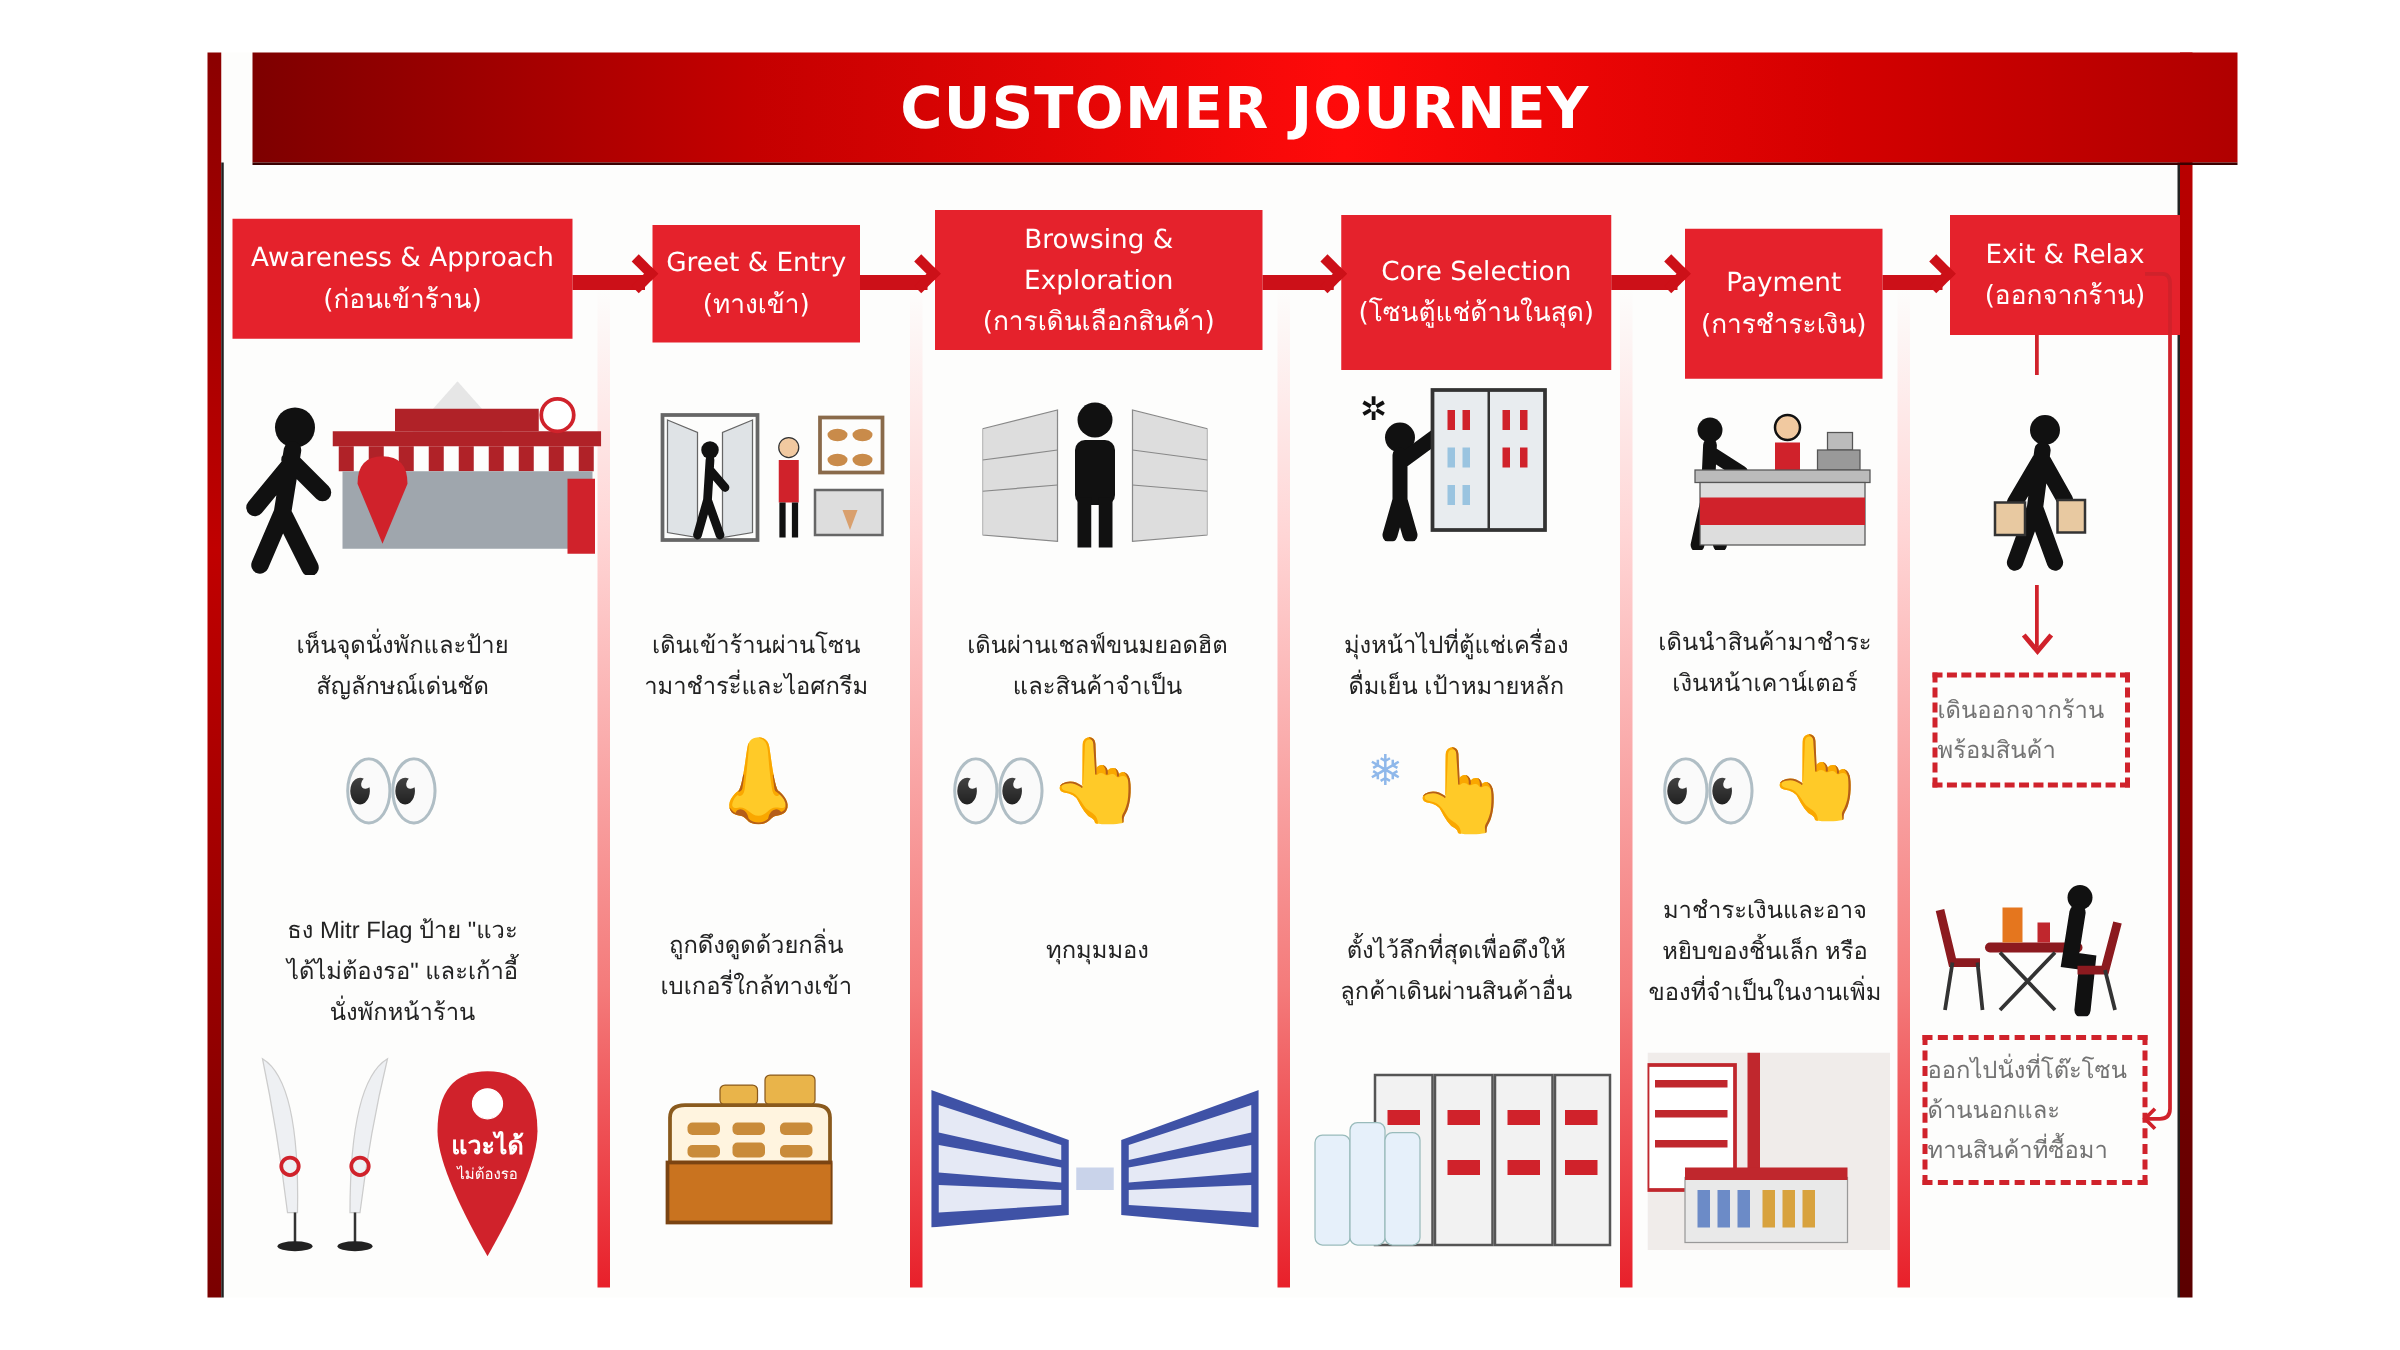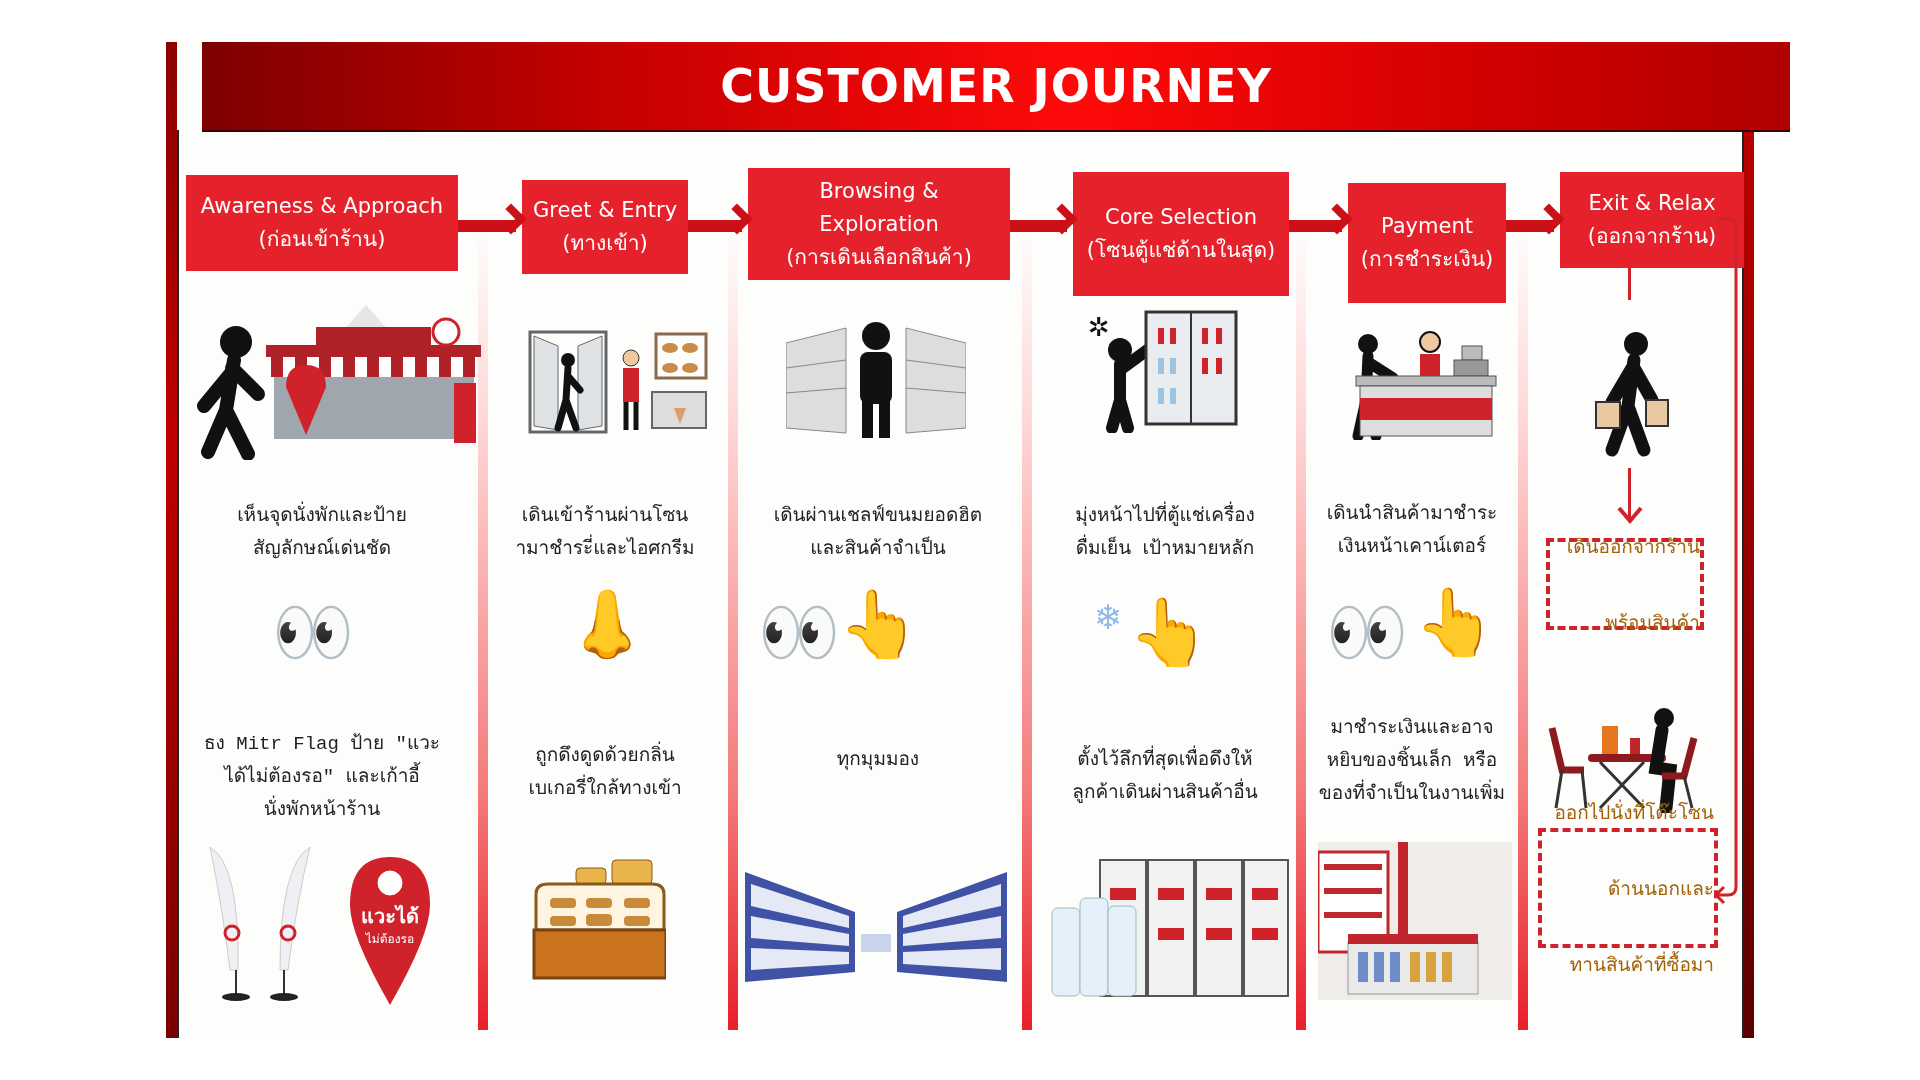--- a/index.html
+++ b/index.html
@@ -12,22 +12,22 @@
   .title-bar{position:absolute;left:166px;top:42px;width:1588px;height:88px;
     background:linear-gradient(90deg,#7e0000 0%,#c40000 25%,#ff0a0a 55%,#d40000 80%,#b00000 100%);
     display:flex;align-items:center;justify-content:center;border-bottom:2px solid #3a0000;margin-left:36px;}
   .title{color:#fff;font-family:"DejaVu Sans","Liberation Sans",sans-serif;font-weight:bold;font-size:46px;letter-spacing:1px;}
   .col-divider{position:absolute;top:230px;width:10px;height:800px;
     background:linear-gradient(180deg,rgba(255,255,255,0) 0%,#ffd5d5 25%,#f47b7b 70%,#e8202a 100%);}
   .stage{position:absolute;background:#e5222c;color:#fff;display:flex;flex-direction:column;align-items:center;justify-content:center;text-align:center;
     font-family:"DejaVu Sans","Liberation Sans",sans-serif;font-size:21px;line-height:33px;}
   .arrow{position:absolute;height:12px;background:#cc1018;}
   .arrow::after{content:"";position:absolute;right:-6px;top:-12px;width:22px;height:22px;border-top:8px solid #cc1018;border-right:8px solid #cc1018;transform:rotate(45deg);box-sizing:border-box;}
-  .desc{position:absolute;text-align:center;color:#222;font-family:Liberation Mono, monospace;font-size:19px;line-height:33px;}
-  .dashed{position:absolute;border:4px dashed #d0222b;color:#a16207;text-align:right;font-family:"DejaVu Sans","Liberation Sans",sans-serif;font-size:19px;line-height:32px;display:flex;flex-direction:column;justify-content:center;gap:44px;}
+  .desc{position:absolute;text-align:center;color:#222;font-family:Liberation Sans, sans-serif;font-size:19px;line-height:33px;}
+  .dashed{position:absolute;border:4px dashed #d0222b;color:#737373;text-align:left;font-family:"DejaVu Sans","Liberation Sans",sans-serif;font-size:19px;line-height:32px;display:flex;flex-direction:column;justify-content:center;}
   .illus{position:absolute;}
   .emoji{position:absolute;font-size:66px;line-height:1;}
   .vline{position:absolute;background:#d0222b;}
 </style>
 </head>
 <body>
 
 <div class="frame"></div>
 <div class="frame-left"></div>
 <div class="frame-right"></div>

